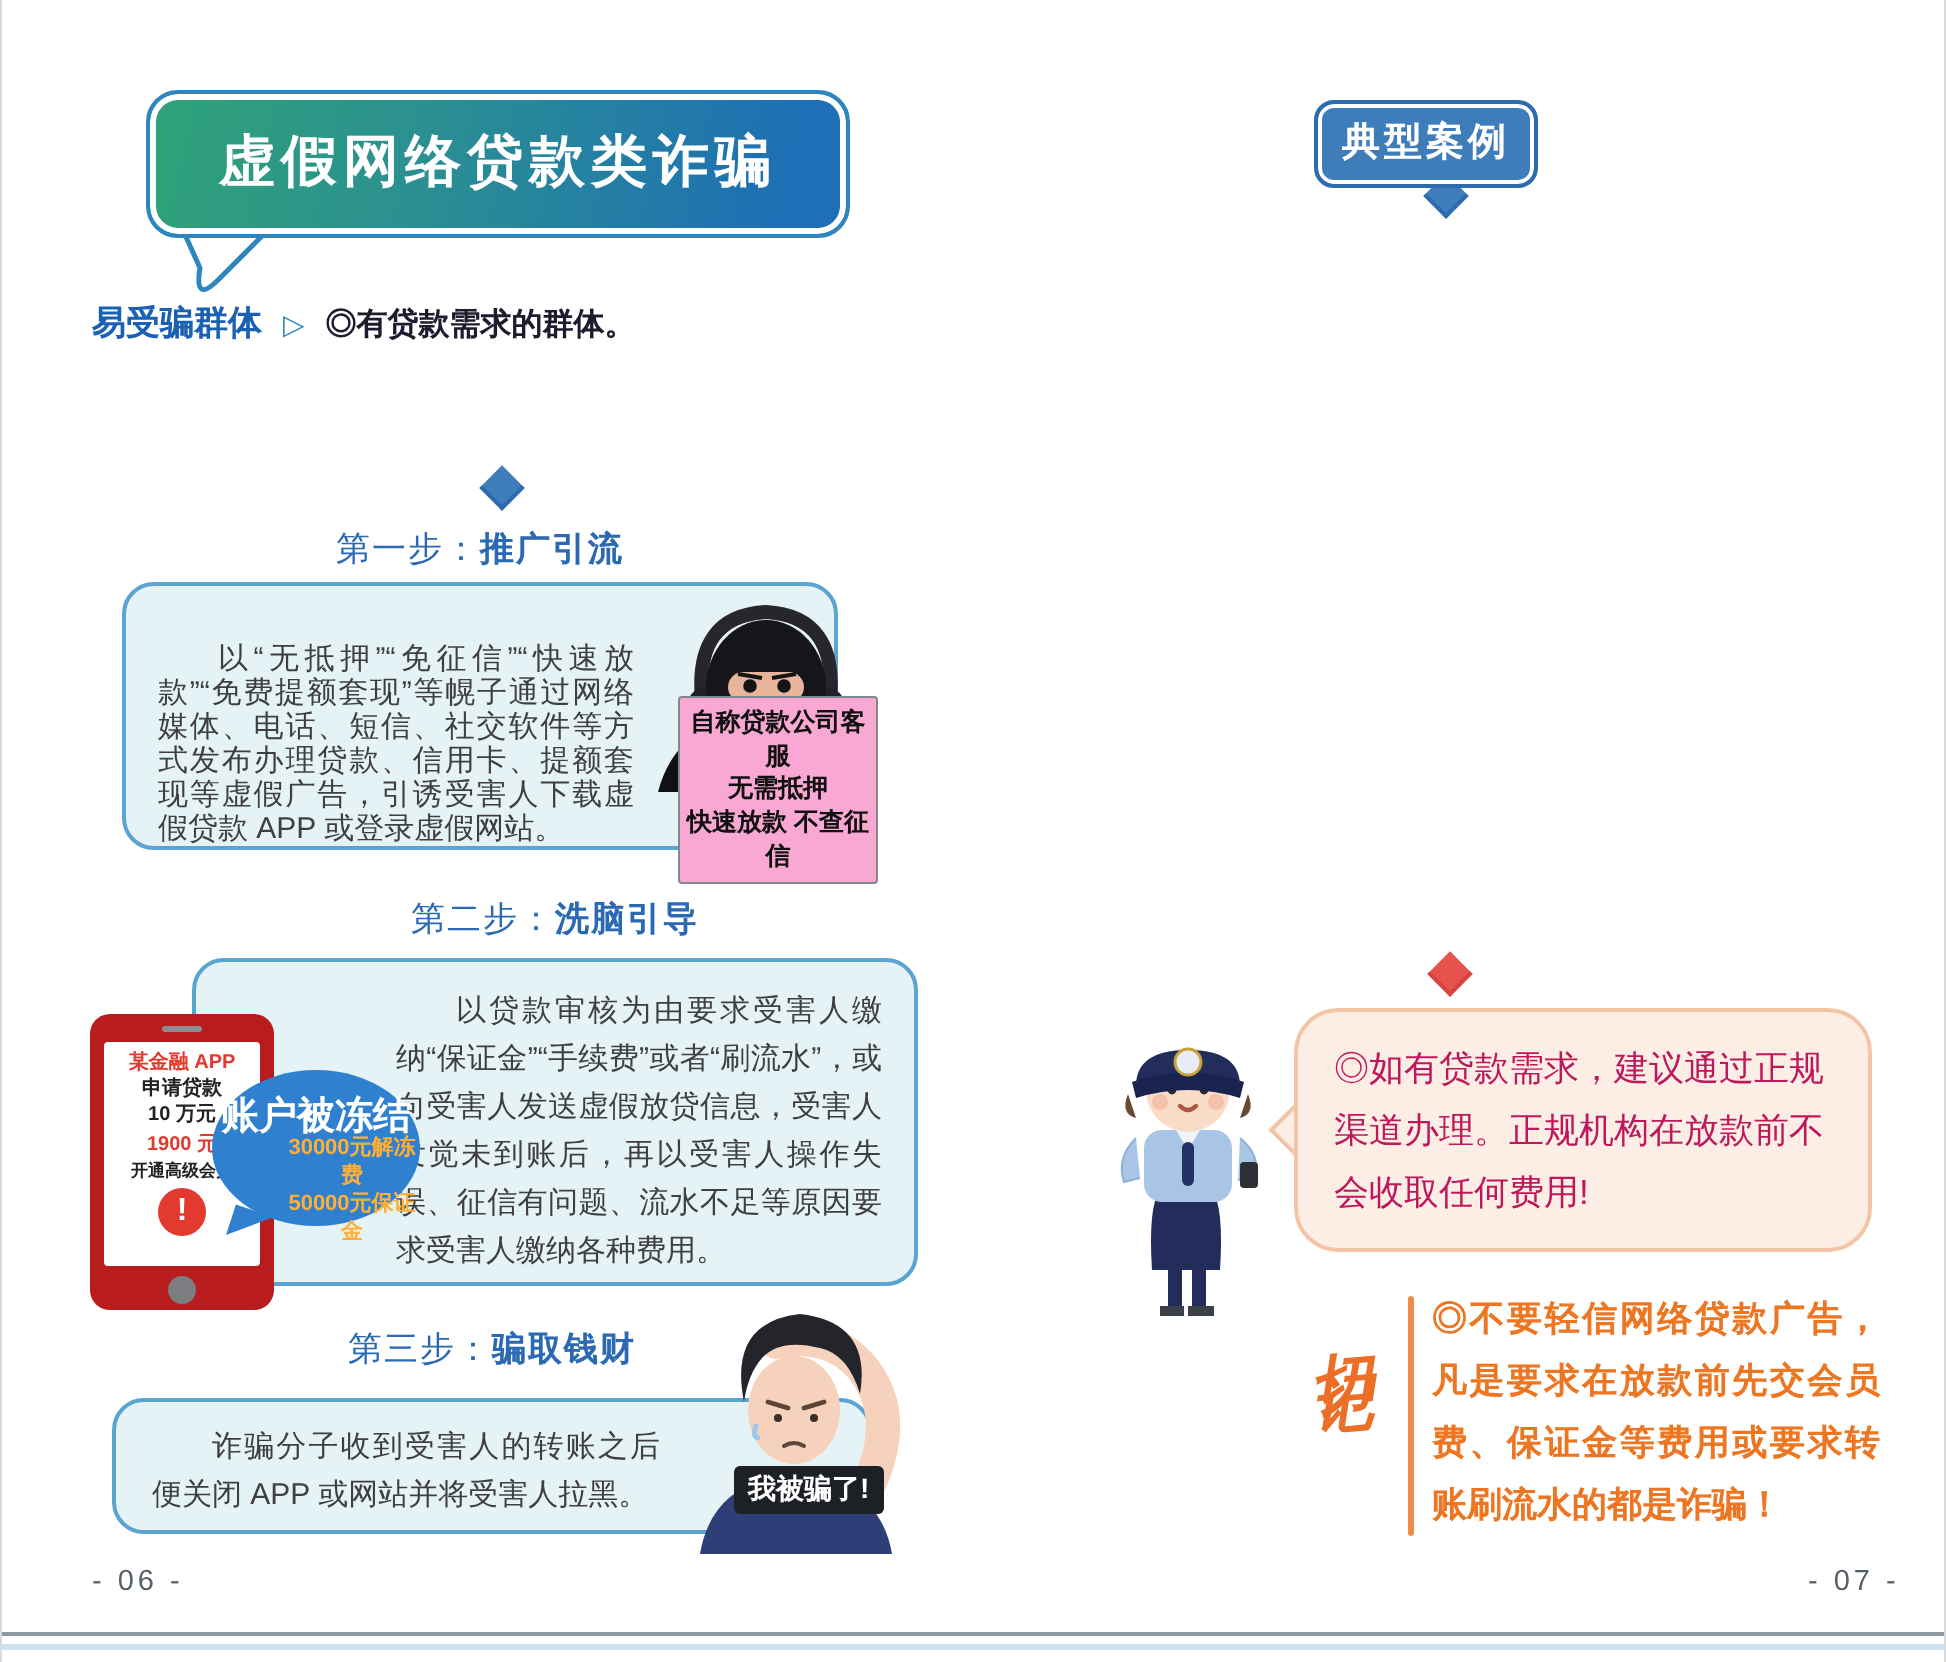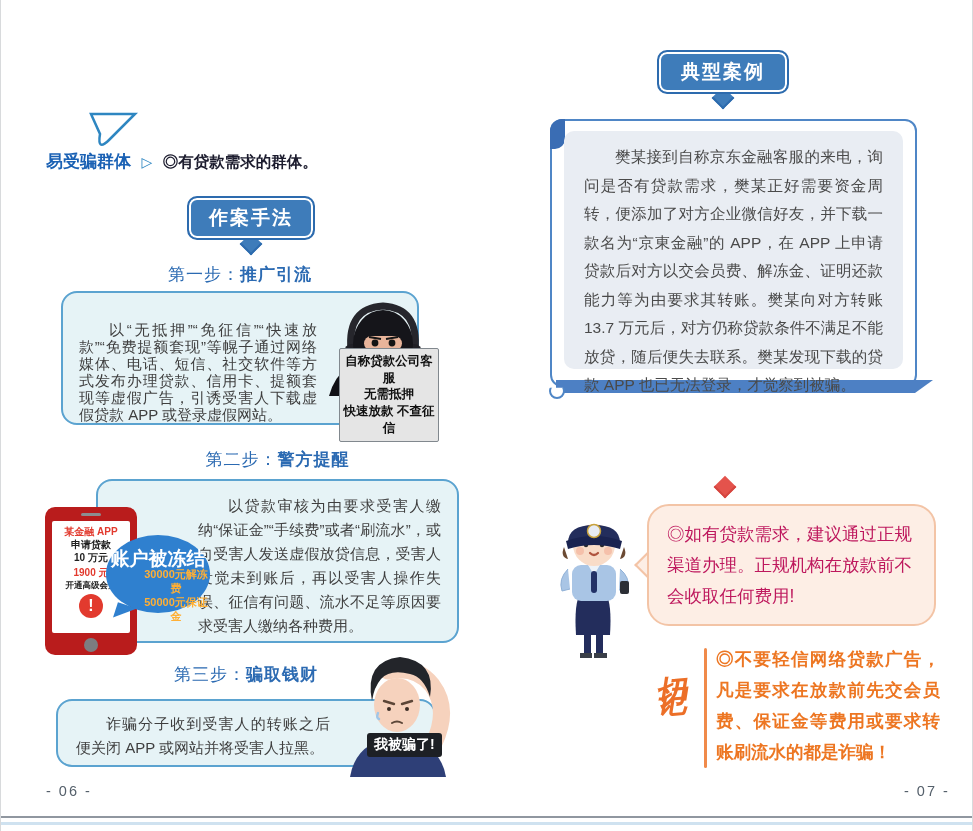--- a/index.html
+++ b/index.html
@@ -52,21 +52,21 @@
     color:#3f3f3f; font-size:15px; text-align:justify;
   }
   .box1 { left:60px;  top:291px; width:358px; height:134px; padding:28px 100px 8px 16px; line-height:17px; text-indent:2em; }
   .box2 { left:95px;  top:479px; width:363px; height:164px; padding:13px 16px 8px 100px; line-height:24px;  text-indent:2em; }
   .box3 { left:55px;  top:699px; width:380px; height:68px;  padding:11px 104px 8px 18px; line-height:24px;  text-indent:2em; }
 
   
   .hacker { left:322px; top:296px; width:118px; height:146px; z-index:3; }
   .hacker-sign {
     position:absolute; left:16px; bottom:0; width:100px;
-    background:#e5e5e5; border:1px solid #81888e; border-radius:2px;
+    background:#f9a8d4; border:1px solid #81888e; border-radius:2px;
     padding:4px 2px; text-align:center; color:#101010; font-weight:bold;
     font-size:12.5px; line-height:1.35;
   }
 
   
   .phone-wrap { left:44px; top:507px; width:170px; height:152px; z-index:3; }
   .phone-body { position:absolute; left:0; top:0; width:92px; height:148px; background:#b91c1c; border-radius:10px; }
   .phone-screen { position:absolute; left:7px; top:14px; width:78px; height:112px; background:#fff; border-radius:2px; text-align:center; }
   .phone-speaker { position:absolute; left:36px; top:6px; width:20px; height:3px; background:#8c8d90; border-radius:2px; }
   .phone-home { position:absolute; left:39px; top:131px; width:14px; height:14px; background:#7c7d80; border-radius:50%; }
@@ -141,31 +141,31 @@
   
   .page-num { color:#55606b; font-size:14.5px; letter-spacing:2px; }
   .foot-line1 { left:0; right:0; top:816px; height:2px; background:#9097a0; }
   .foot-line2 { left:0; right:0; top:822px; height:3px; background:#cfe2f0; }
 </style>
 </head>
 <body>
 
 <div id="canvas">
 
+  <div class="abs title-banner">虚假网络贷款类诈骗</div>
   <svg class="abs title-tail" width="54" height="38">
     <path d="M4 2 H48 L22 28 Q10 40 13 22 Z" fill="#ffffff" stroke="#2e86c1" stroke-width="2.5"></path>
   </svg>
 
   <div class="abs audience">
     <span class="lbl">易受骗群体</span>
     <span class="arr">▷</span>
     <span class="txt">◎有贷款需求的群体。</span>
   </div>
 
-  <div class="abs btn-bubble btn-blue" style="left:186px; top:196px; width:128px; height:44px; line-height:40px;">作案手法</div>
   <div class="abs btn-tail tail-blue" style="left:242px; top:236px;"></div>
 
   <div class="abs step-label" style="left:60px; top:263px; width:358px;">
     <span>第一步：</span><b>推广引流</b>
   </div>
   <div class="abs info-box box1">以“无抵押”“免征信”“快速放款”“免费提额套现”等幌子通过网络媒体、电话、短信、社交软件等方式发布办理贷款、信用卡、提额套现等虚假广告，引诱受害人下载虚假贷款 APP 或登录虚假网站。</div>
 
   <div class="abs hacker">
     <svg width="118" height="100" viewBox="0 0 118 100">
       <path d="M6 100 Q 16 62 60 62 Q 104 62 112 100 Z" fill="#101015"></path>
@@ -179,21 +179,21 @@
       <path d="M46 41 L58 43 M63 43 L75 41" stroke="#141414" stroke-width="2"></path>
     </svg>
     <div class="hacker-sign">
       <div>自称贷款公司客服</div>
       <div>无需抵押</div>
       <div>快速放款 不查征信</div>
     </div>
   </div>
 
   <div class="abs step-label" style="left:95px; top:448px; width:363px;">
-    <span>第二步：</span><b>警方提醒</b>
+    <span>第二步：</span><b>洗脑引导</b>
   </div>
   <div class="abs info-box box2">以贷款审核为由要求受害人缴纳“保证金”“手续费”或者“刷流水”，或向受害人发送虚假放贷信息，受害人发觉未到账后，再以受害人操作失误、征信有问题、流水不足等原因要求受害人缴纳各种费用。</div>
 
   <div class="abs phone-wrap">
     <div class="phone-body">
       <div class="phone-speaker"></div>
       <div class="phone-screen">
         <div class="scr-red" style="margin-top:4px;">某金融 APP</div>
         <div class="scr-dark">申请贷款</div>
         <div class="scr-dark">10 万元</div>
@@ -226,29 +226,23 @@
       <circle cx="55" cy="62" r="2" fill="#3c2e26"></circle>
       <circle cx="73" cy="62" r="2" fill="#3c2e26"></circle>
       <path d="M58 76 Q 63 73 68 76" stroke="#5c4638" stroke-width="2" fill="none" stroke-linecap="round"></path>
       <path d="M44 66 q -2 5 1 6" stroke="#9fc6e8" stroke-width="2.4" fill="none" stroke-linecap="round"></path>
     </svg>
     <div class="victim-sign">我被骗了!</div>
   </div>
 
   <div class="abs page-num" style="left:45px; top:783px;">- 06 -</div>
 
-  <div class="abs btn-bubble btn-blue" style="left:656px; top:50px; width:132px; height:44px; line-height:40px;text-align:center;">典型案例</div>
+  <div class="abs btn-bubble btn-blue" style="left:656px; top:50px; width:112px; height:44px; line-height:40px;text-align:center;">典型案例</div>
   <div class="abs btn-tail tail-blue" style="left:714px; top:90px;"></div>
 
-  <div class="abs case-box">
-    <div class="case-corner"></div>
-    <div class="case-bar"></div>
-    <div class="case-curl"></div>
-    <div class="case-inner">樊某接到自称京东金融客服的来电，询问是否有贷款需求，樊某正好需要资金周转，便添加了对方企业微信好友，并下载一款名为“京東金融”的 APP，在 APP 上申请贷款后对方以交会员费、解冻金、证明还款能力等为由要求其转账。樊某向对方转账 13.7 万元后，对方仍称贷款条件不满足不能放贷，随后便失去联系。樊某发现下载的贷款 APP 也已无法登录，才觉察到被骗。</div>
-  </div>
 
   <div class="abs btn-tail tail-red" style="left:716px; top:479px;"></div>
 
   <div class="abs police">
     <svg width="128" height="156" viewBox="0 0 128 156">
       <path d="M56 128 h7 v22 h-7 z M68 128 h7 v22 h-7 z" fill="#232d5c"></path>
       <path d="M52 150 h12 v5 h-12 z M66 150 h13 v5 h-13 z" fill="#3a3f48"></path>
       <path d="M48 132 Q 46 100 52 92 h26 Q 84 100 82 132 Z" fill="#232d5c"></path>
       <rect x="44" y="62" width="44" height="36" rx="9" fill="#a9c5e5"></rect>
       <path d="M60 62 L66 72 L72 62 Z" fill="#eef3f9"></path>

